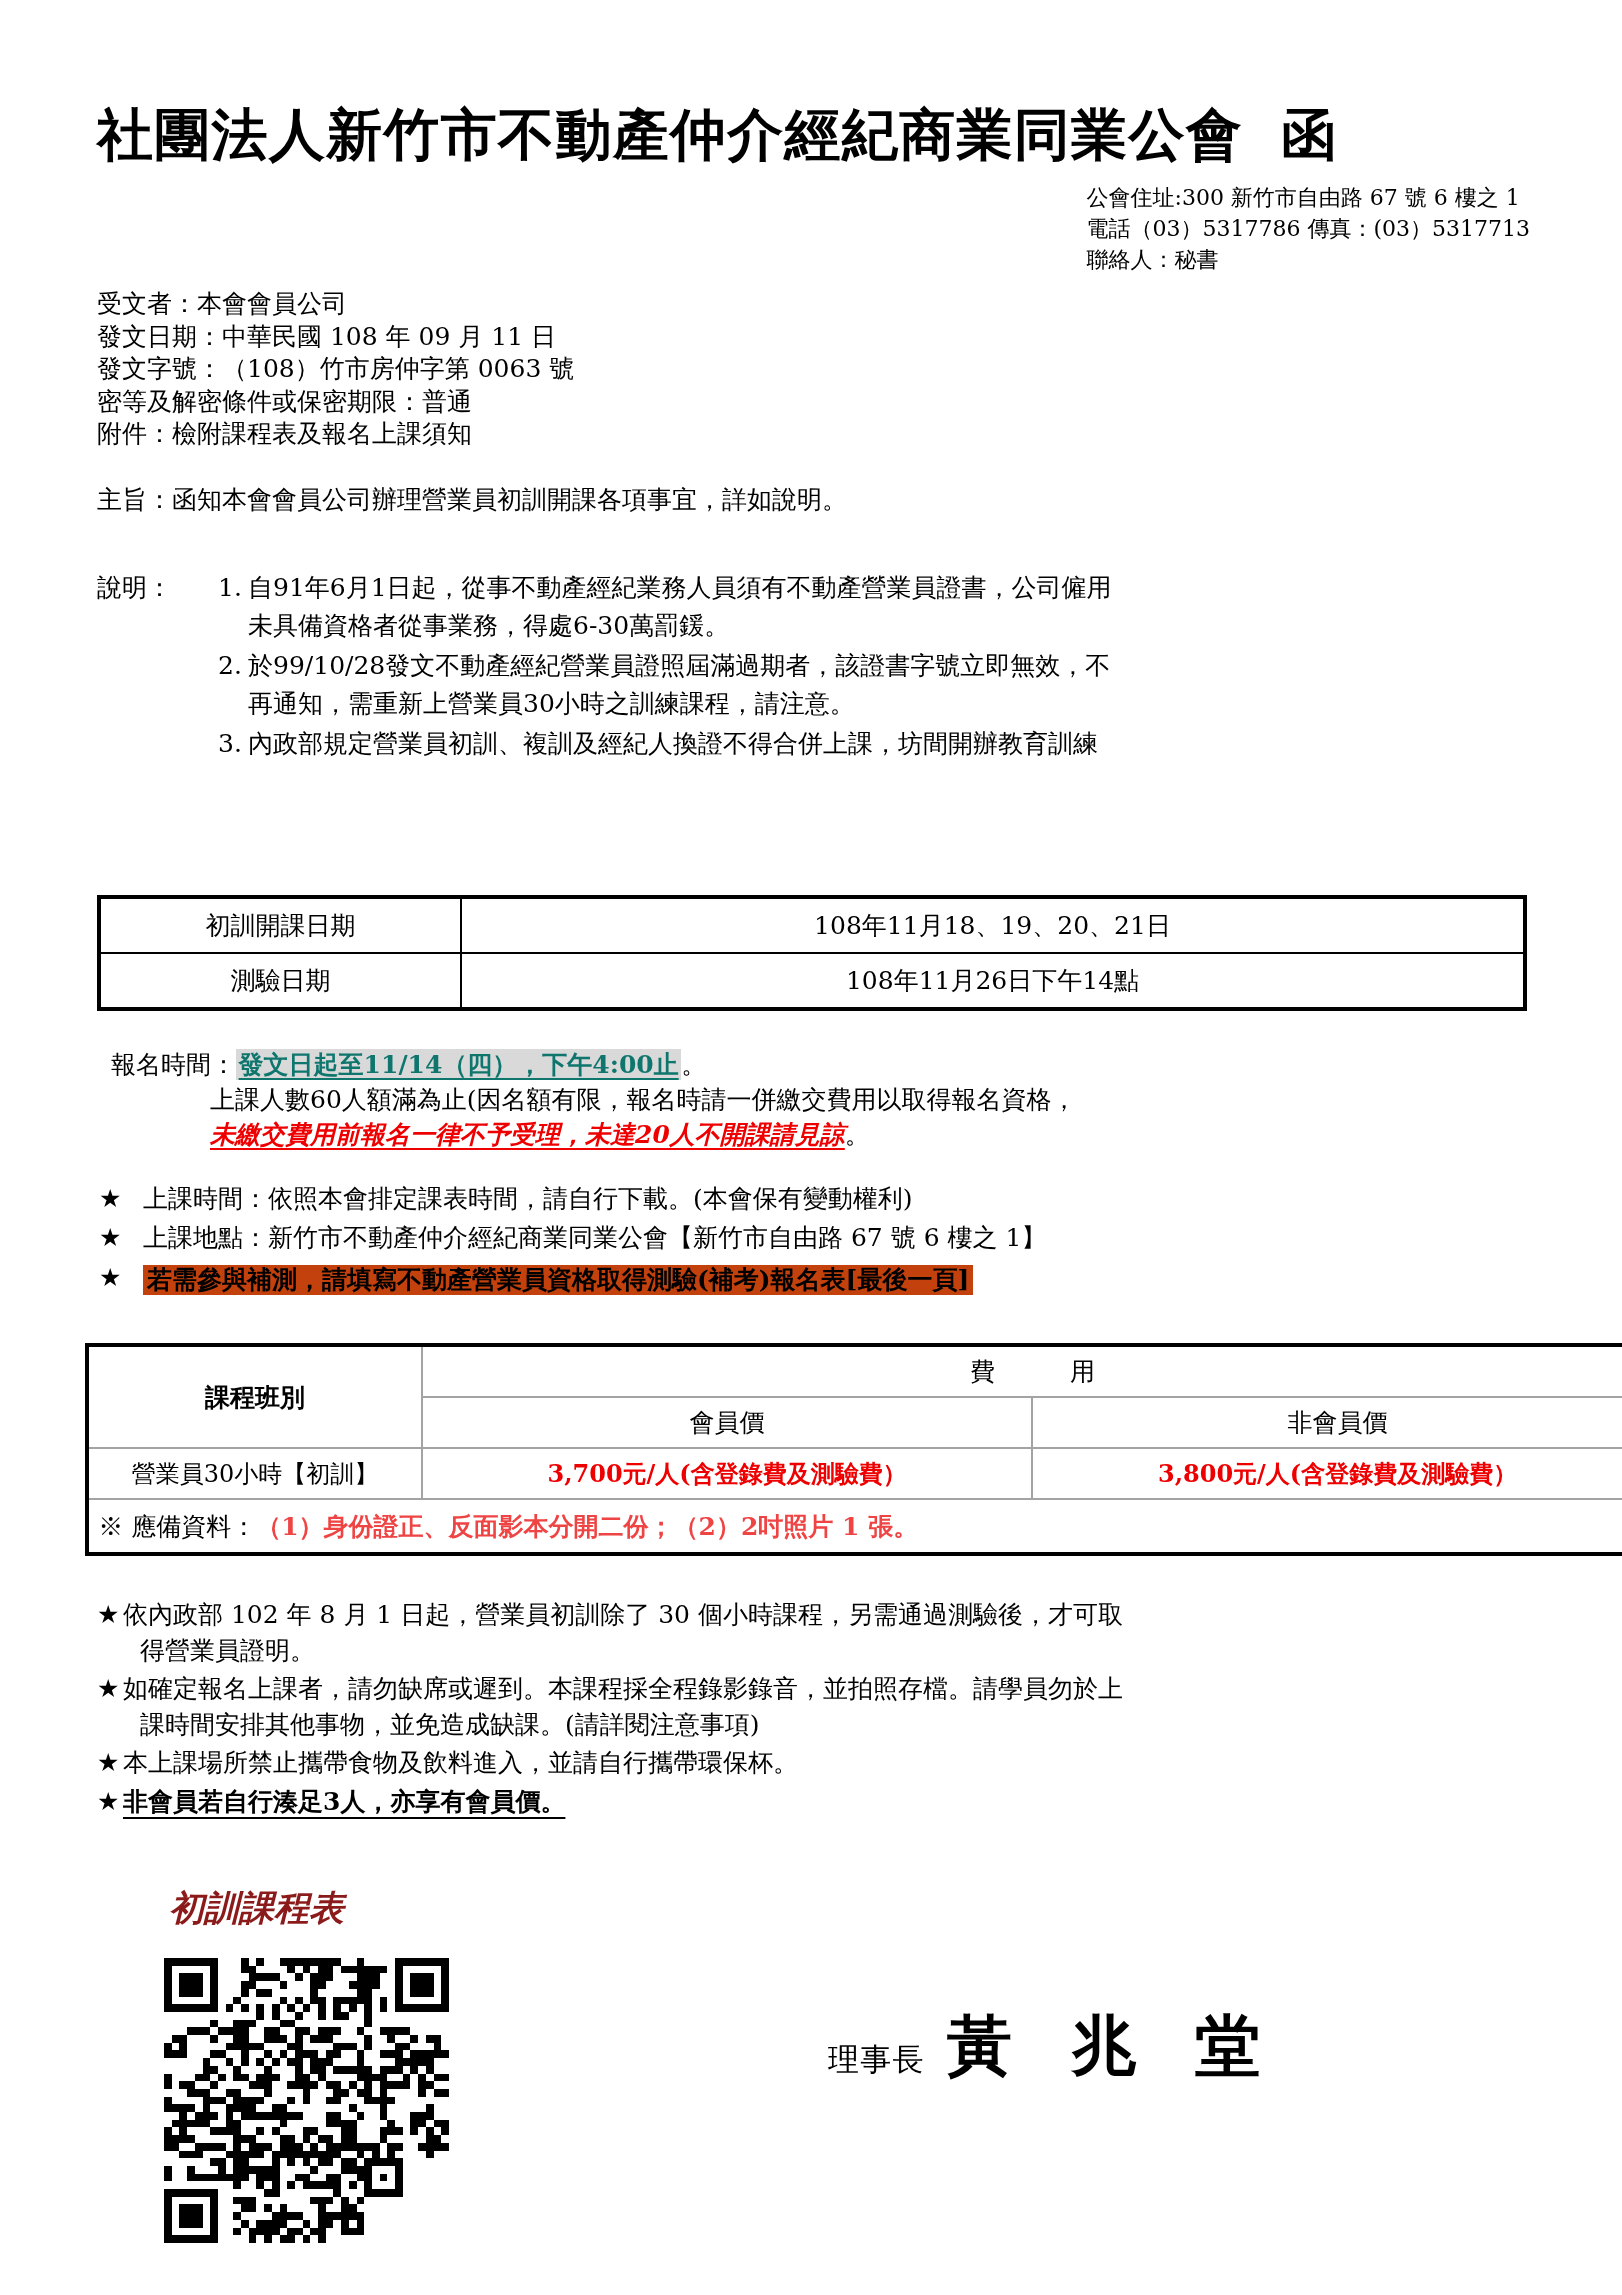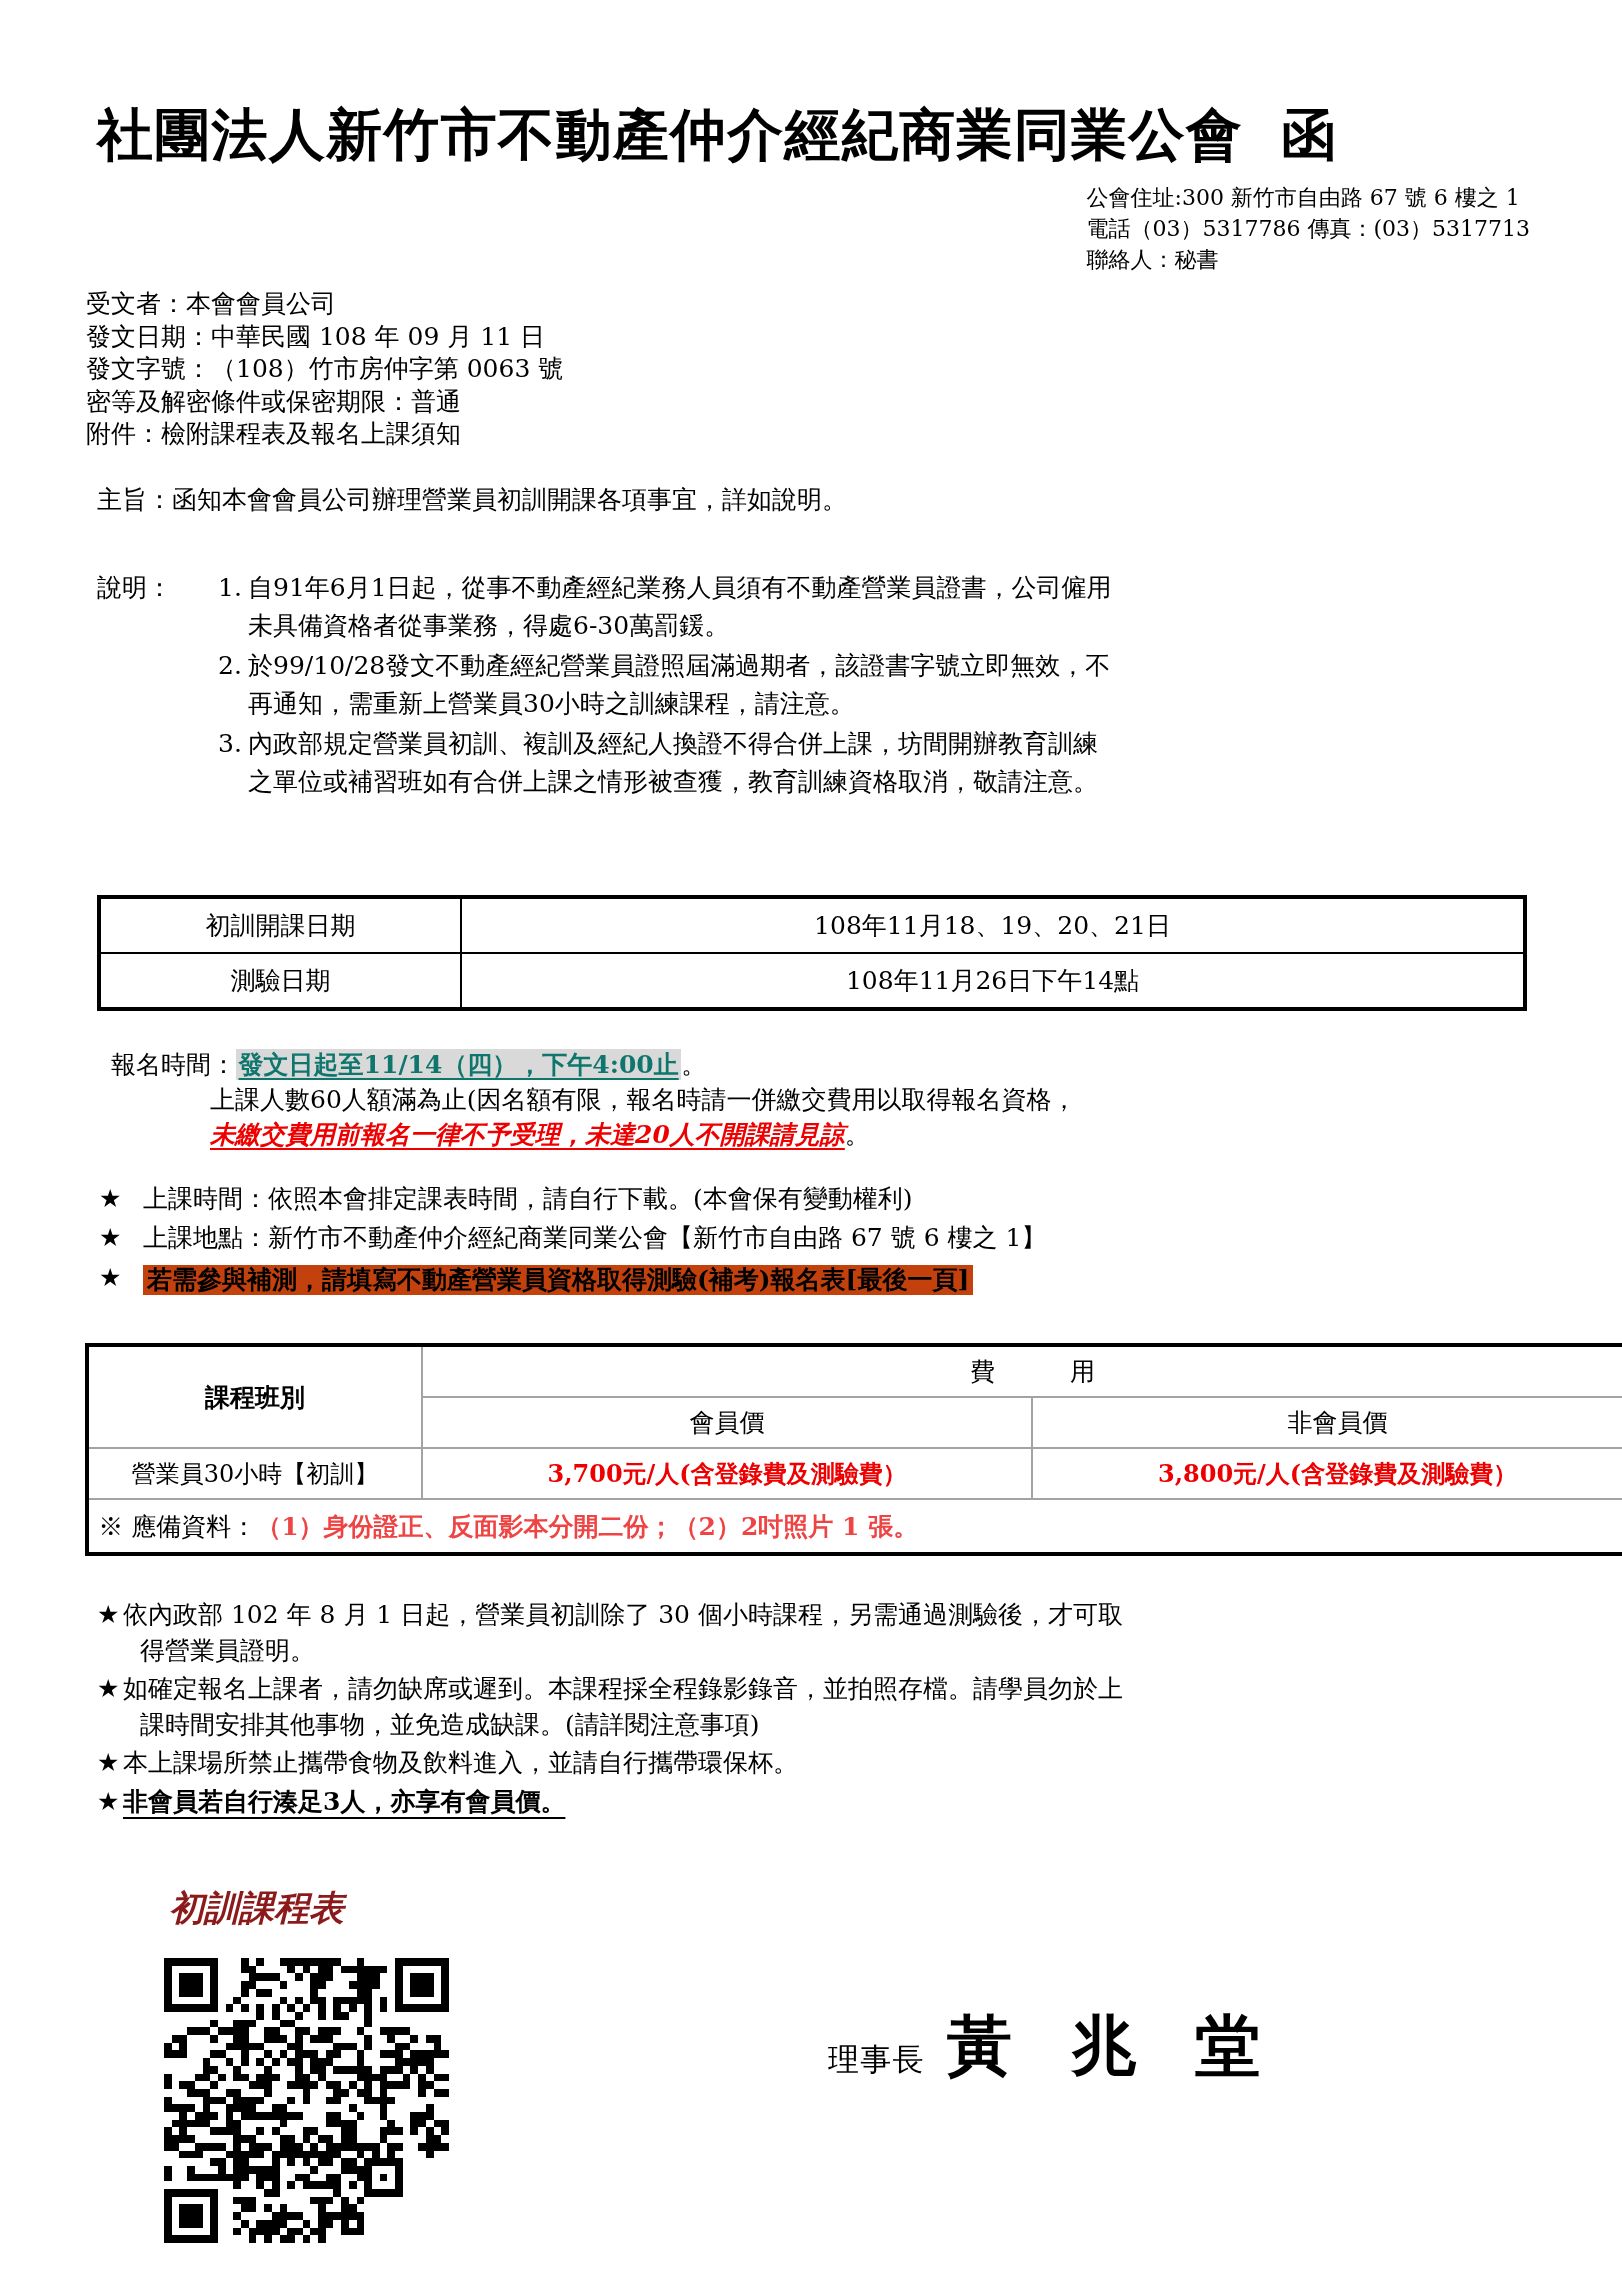--- a/index.html
+++ b/index.html
@@ -10,21 +10,21 @@
   
   .masthead{position:absolute;left:97px;top:98px;width:1440px;
             font-size:56px;font-weight:bold;letter-spacing:1.3px;white-space:nowrap;}
   .masthead .han{font-family:"DejaVu Serif","Liberation Serif",serif;}
   .masthead .fn{margin-left:38px;}
 
   .contact{position:absolute;right:92px;top:182px;text-align:left;
            font-size:22px;line-height:1.42;white-space:pre-line;}
 
   
-  .meta{position:absolute;left:86px;top:288px;font-size:25px;line-height:1.30;}
+  .meta{position:absolute;left:97px;top:288px;font-size:25px;line-height:1.30;}
   .meta div{white-space:nowrap;}
 
   
   .subject{position:absolute;left:97px;top:483px;font-size:25px;white-space:nowrap;}
 
   
   .explain{position:absolute;left:97px;top:569px;font-size:25px;line-height:1.53;width:1453px;}
   .exp-row{display:flex;align-items:flex-start;gap:46px;}
   .exp-label{white-space:nowrap;}
   .exp-items{flex:1;}
@@ -134,21 +134,20 @@
           <div class="exp-text">
             <div>於99/10/28發文不動產經紀營業員證照屆滿過期者，該證書字號立即無效，不</div>
             <div>再通知，需重新上營業員30小時之訓練課程，請注意。</div>
           </div>
         </div>
 
         <div class="exp-item">
           <div class="exp-num">3.</div>
           <div class="exp-text">
             <div>內政部規定營業員初訓、複訓及經紀人換證不得合併上課，坊間開辦教育訓練</div>
-            <div>之單位或補習班如有合併上課之情形被查獲，教育訓練資格取消，敬請注意。</div>
           </div>
         </div>
 
       </div>
     </div>
   </div>
 
   <table class="tbl-dates">
     <tbody>
         <tr>

